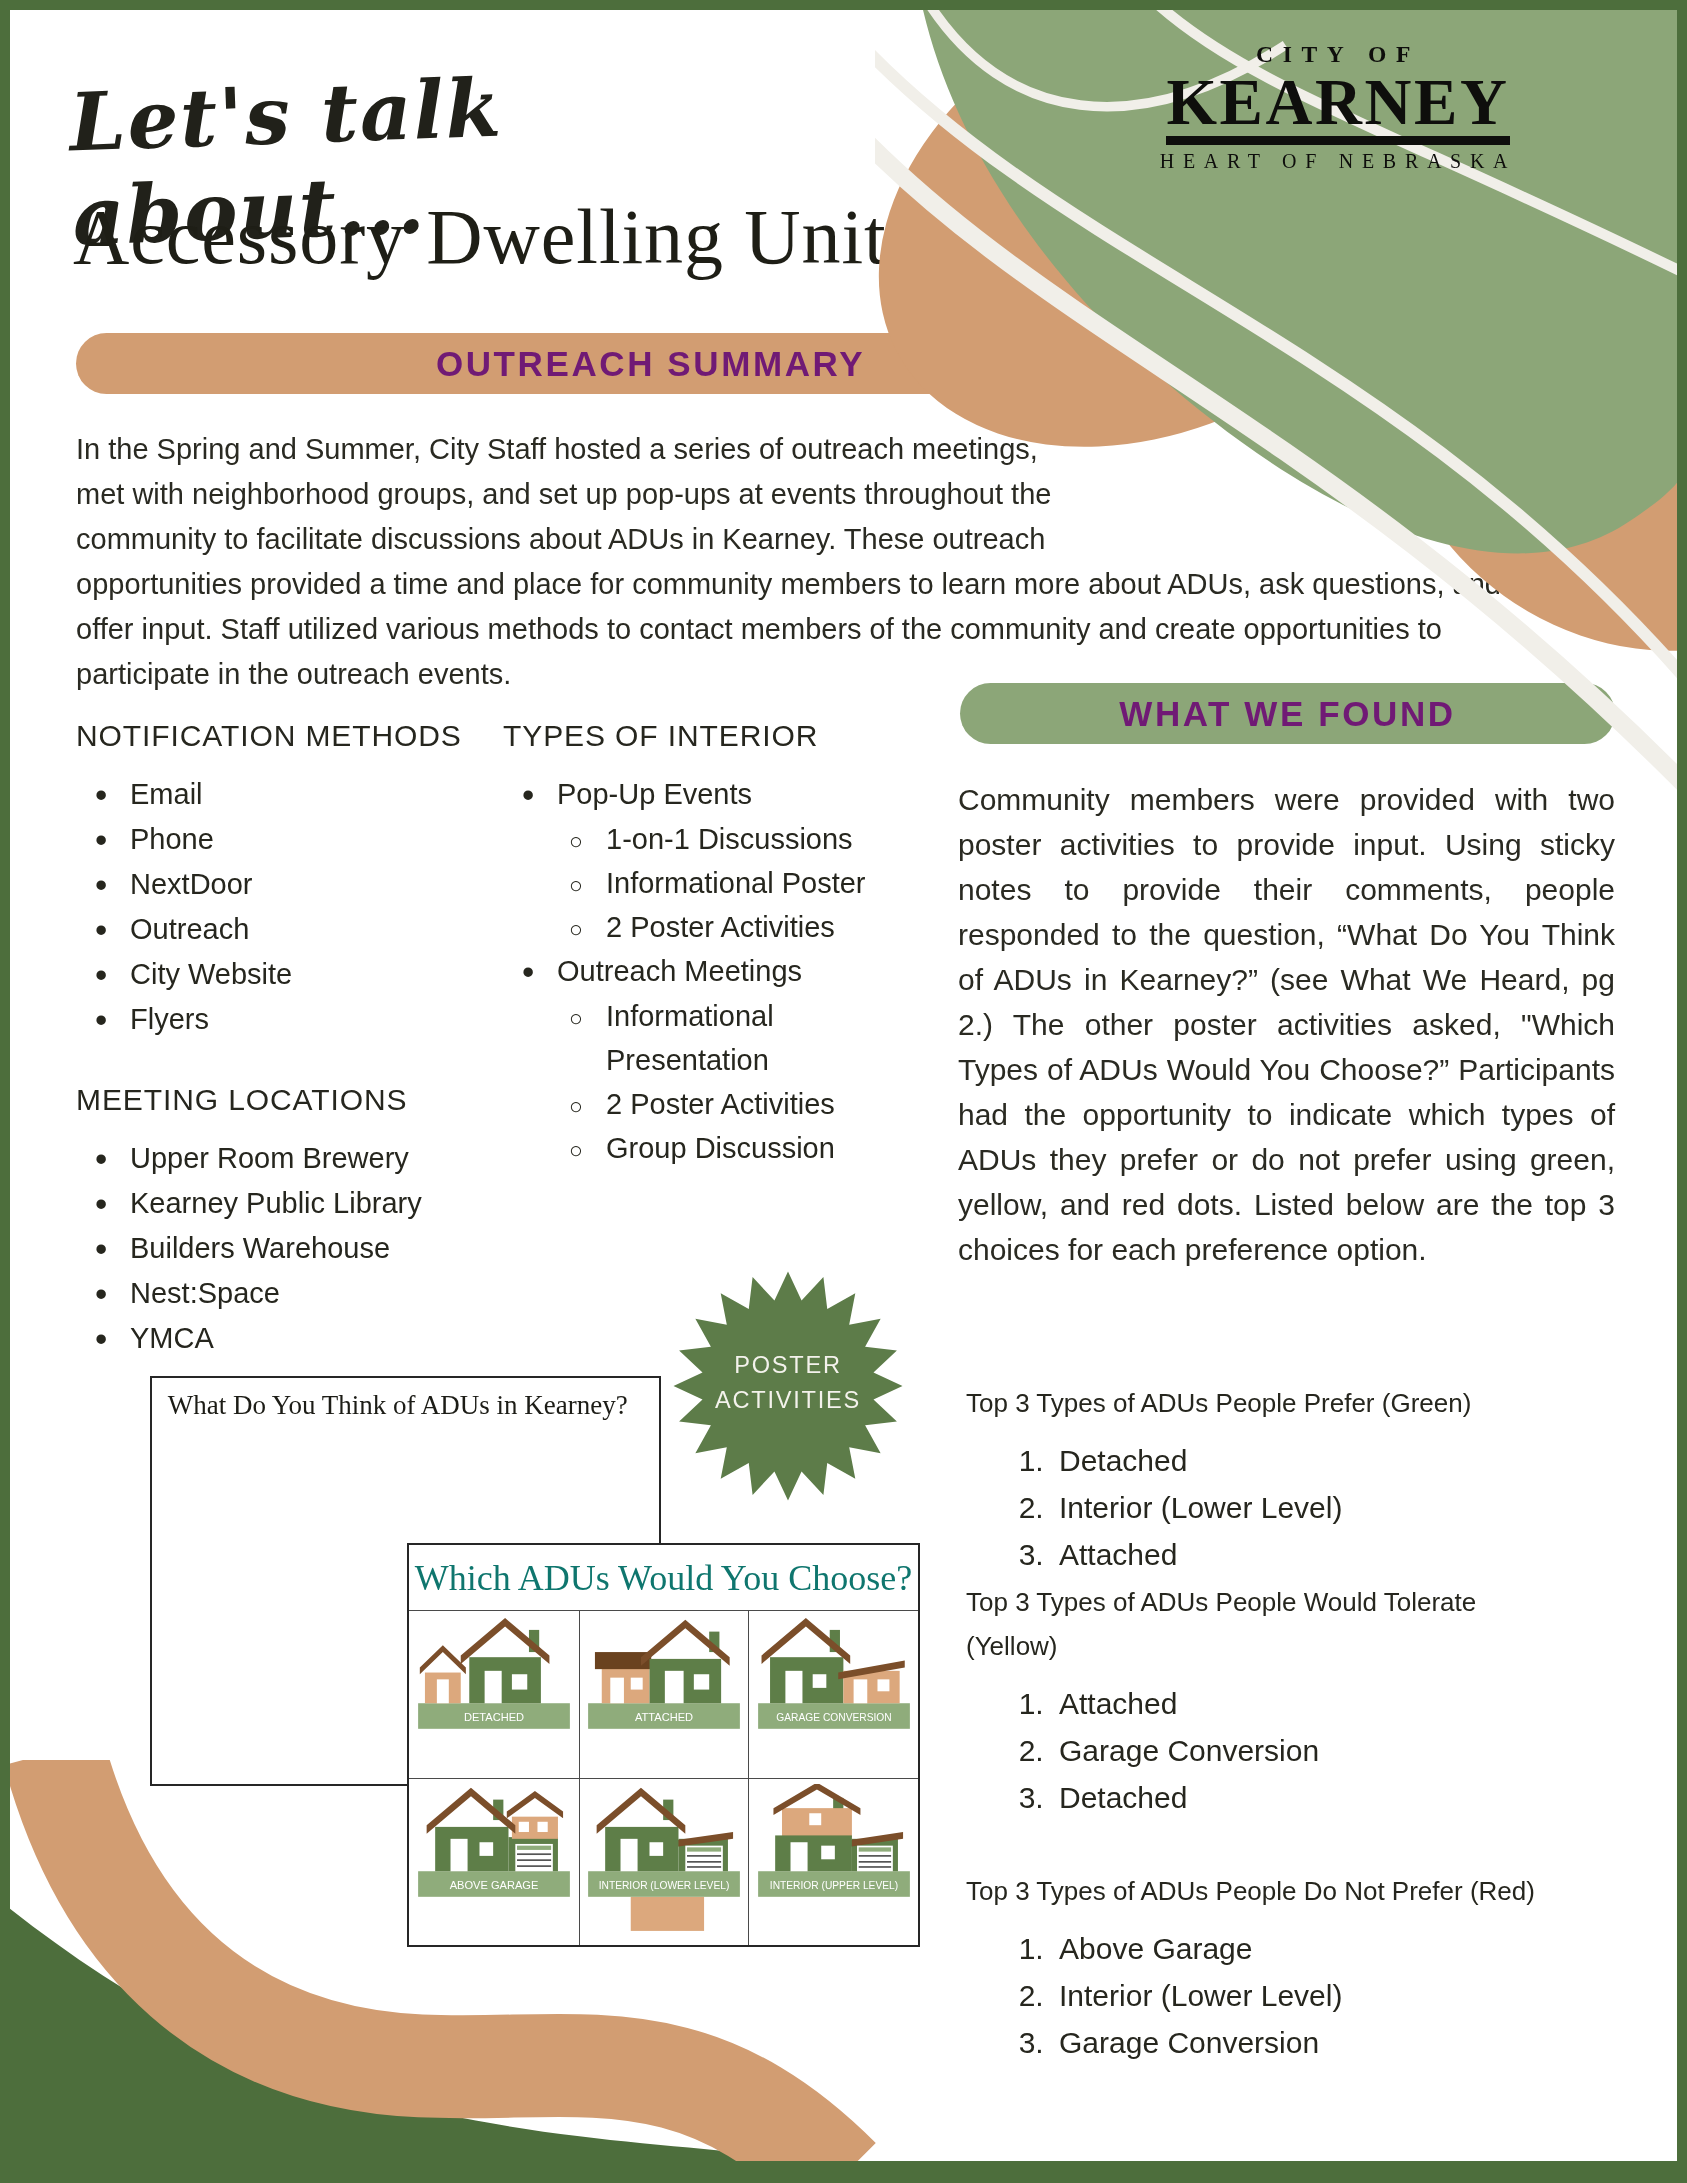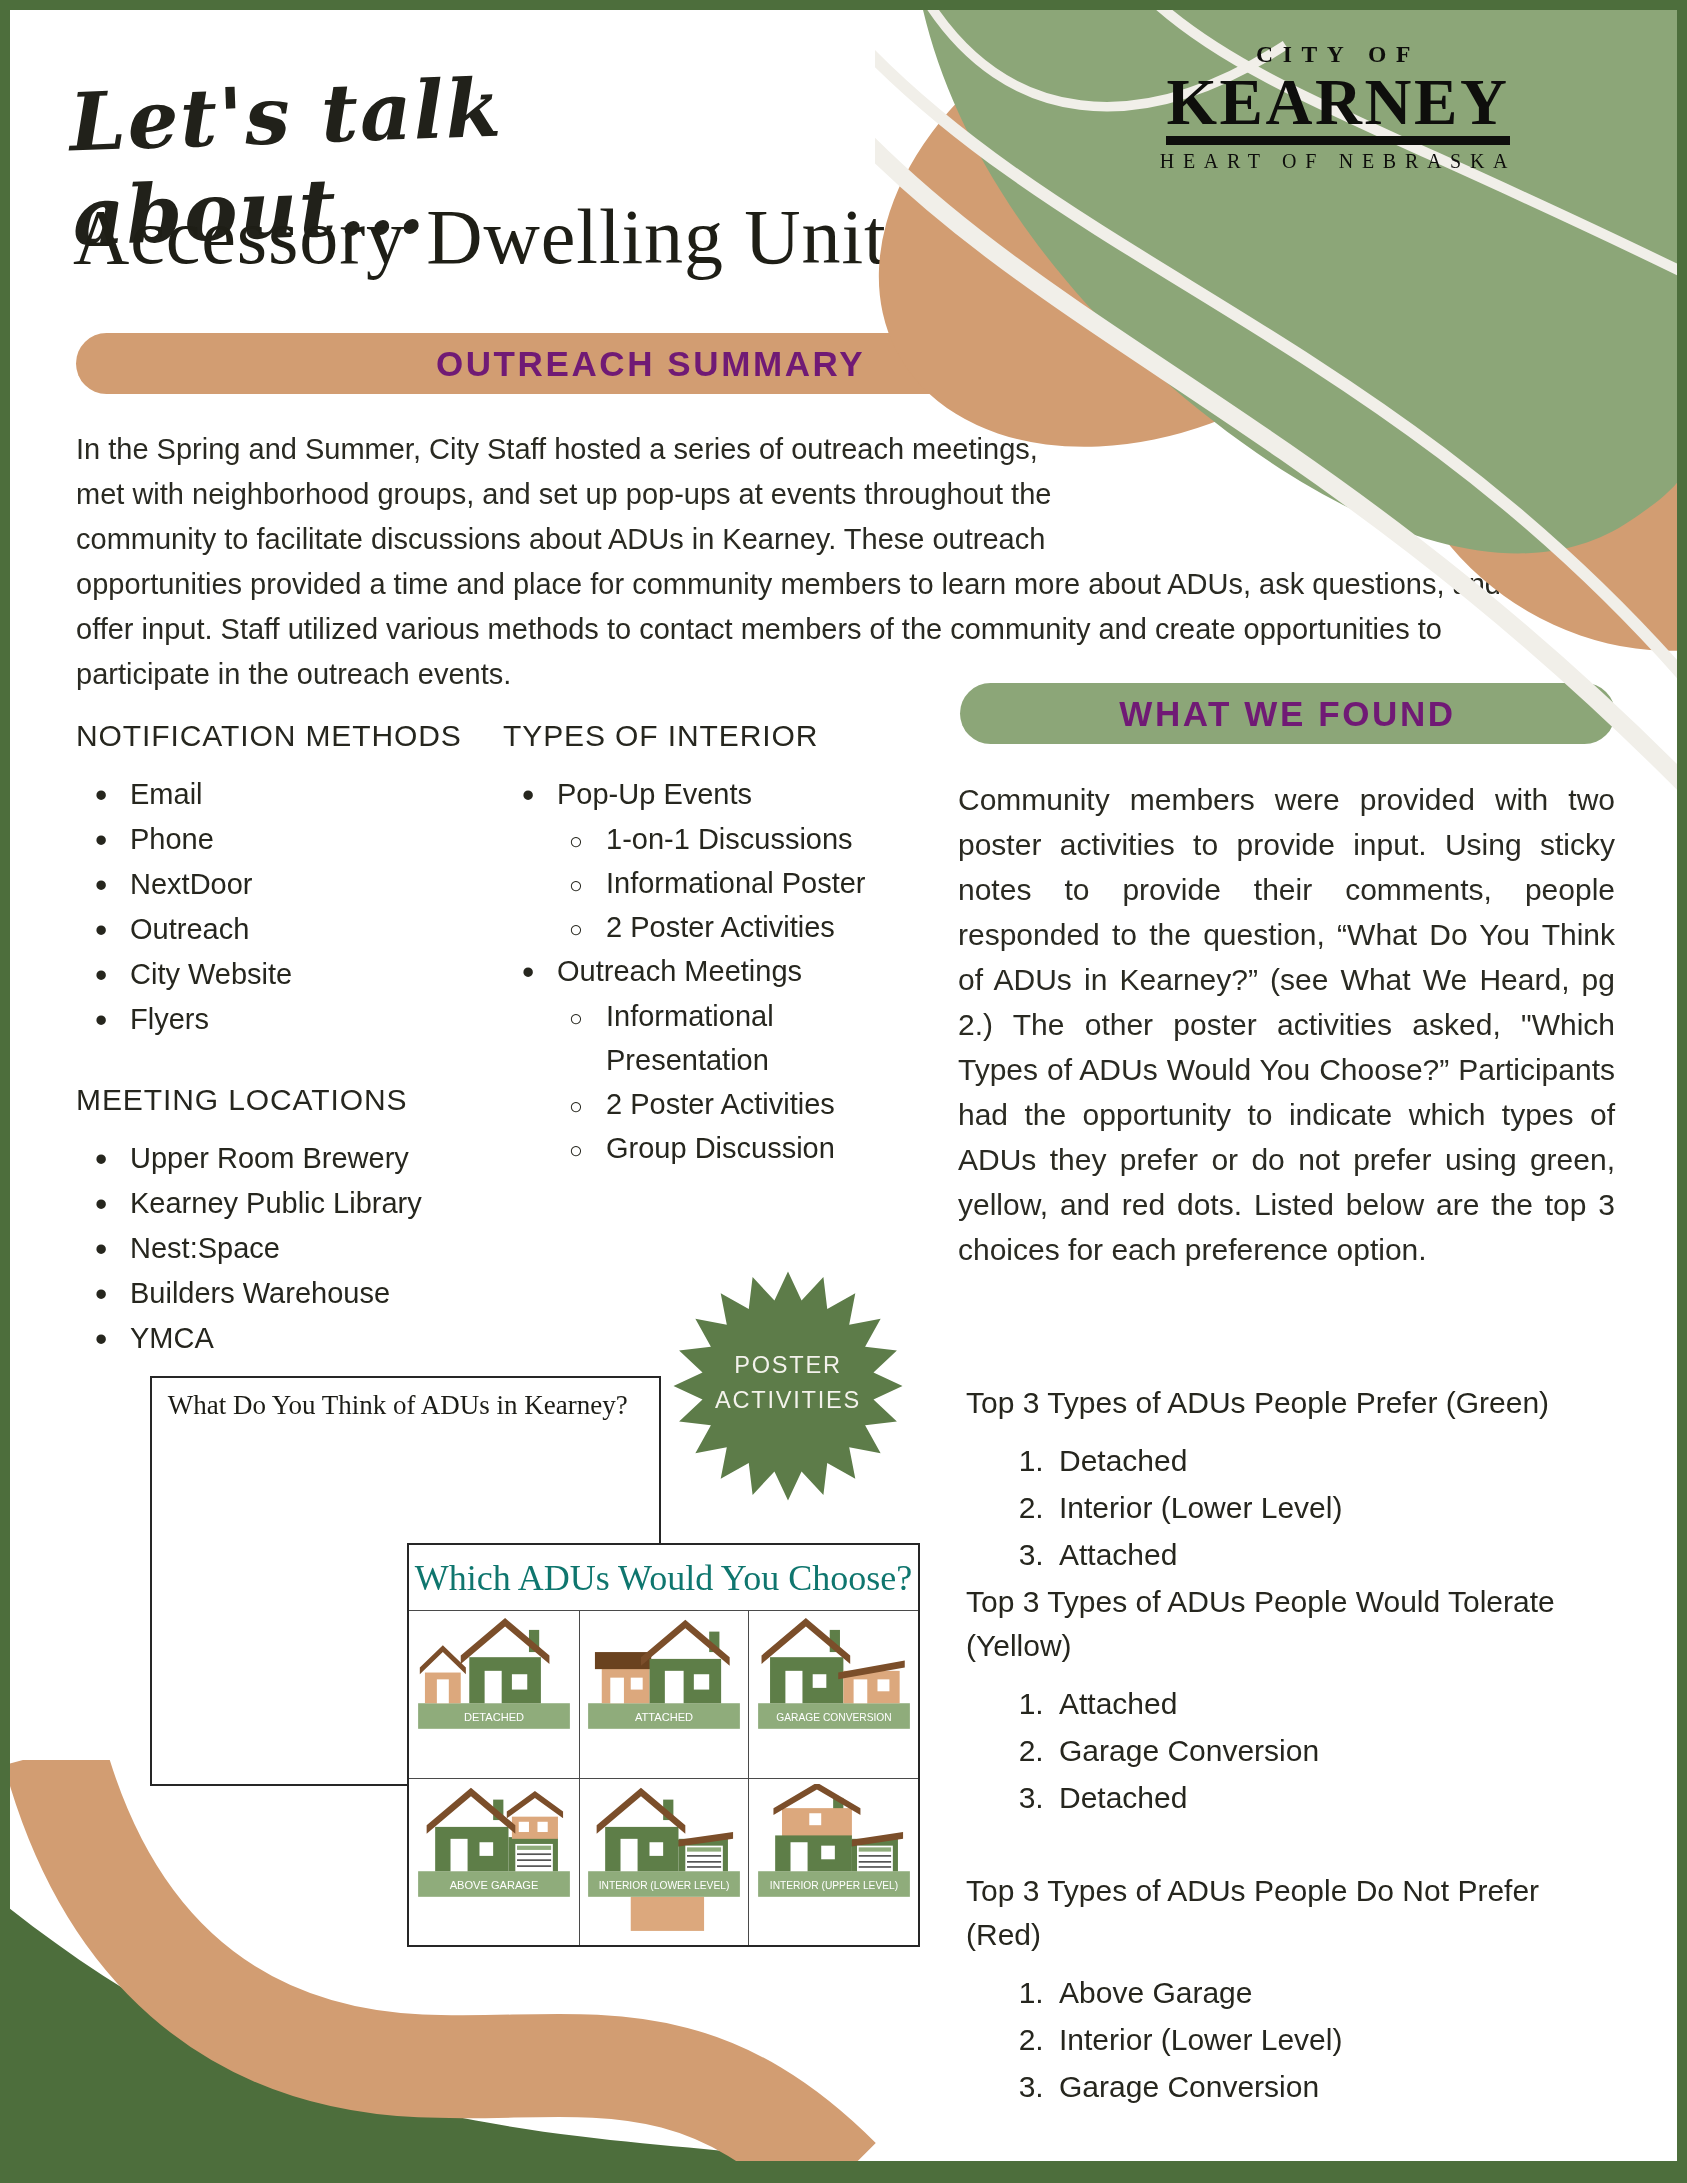--- a/index.html
+++ b/index.html
@@ -41,21 +41,21 @@
   
   .colhead{font-size:30px;letter-spacing:0.9px;color:#26261e;}
   ul.dotlist{list-style:none;margin:19px 0 0 0;padding:0;}
   ul.dotlist li{font-size:29px;line-height:45px;padding-left:54px;position:relative;}
   ul.dotlist li::before{content:"\2022";position:absolute;left:19px;font-size:35px;}
   ul.sublist{list-style:none;margin:0;padding:0;}
   ul.sublist li{font-size:29px;line-height:44px;padding-left:103px;position:relative;max-width:411px;}
   ul.sublist li::before{content:"\25CB";position:absolute;left:66px;font-size:23px;top:1.7px;}
   ol.top3{margin:12.2px 0 0 0;padding-left:86px;}
   ol.top3 li{font-size:30px;line-height:47px;padding-left:7px;}
-  .top3-head{font-size:30px;line-height:44px;color:#26261e;}
+  .top3-head{font-size:26px;line-height:44px;color:#26261e;}
   
   .poster1{left:140px;top:1366px;width:511px;height:410px;background:#fff;
            border:2.6px solid #262626;box-sizing:border-box;padding:12.2px 15.7px;z-index:2;}
   .poster1-title{font-family:"Liberation Serif",serif;font-size:27px;color:#1c1c16;}
   .poster2{left:397px;top:1533px;width:513px;height:404px;background:#fff;
            border:2.6px solid #262626;box-sizing:border-box;z-index:3;display:flex;flex-direction:column;}
   .poster2-title{height:65px;display:flex;align-items:center;justify-content:center;
                  font-family:"Liberation Serif",serif;font-size:36px;color:#0f766e;
                  border-bottom:1.7px solid #4a4a4a;}
   .p2grid{flex:1;display:grid;grid-template-columns:1fr 1fr 1fr;grid-template-rows:1fr 1fr;}
@@ -114,22 +114,22 @@
       <li>City Website</li>
       <li>Flyers</li>
     </ul>
   </div>
 
   <div class="abs" style="left:66px;top:1073px;width:419px">
     <div class="colhead">MEETING LOCATIONS</div>
     <ul class="dotlist">
       <li>Upper Room Brewery</li>
       <li>Kearney Public Library</li>
+      <li>Builders Warehouse</li>
       <li>Nest:Space</li>
-      <li>Builders Warehouse</li>
       <li>YMCA</li>
     </ul>
   </div>
 
   <div class="abs" style="left:493px;top:709px;width:437px">
     <div class="colhead">TYPES OF INTERIOR</div>
     <ul class="dotlist">
       <li>Pop-Up Events</li>
     </ul>
     <ul class="sublist">

